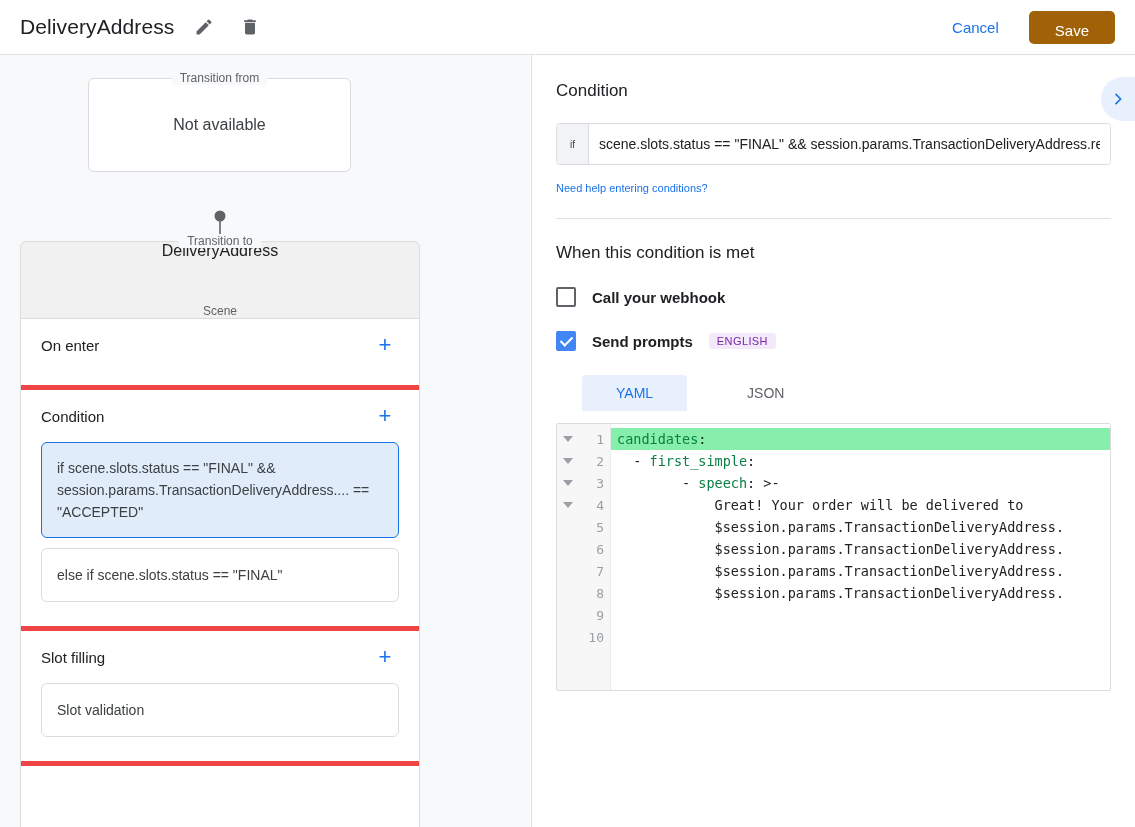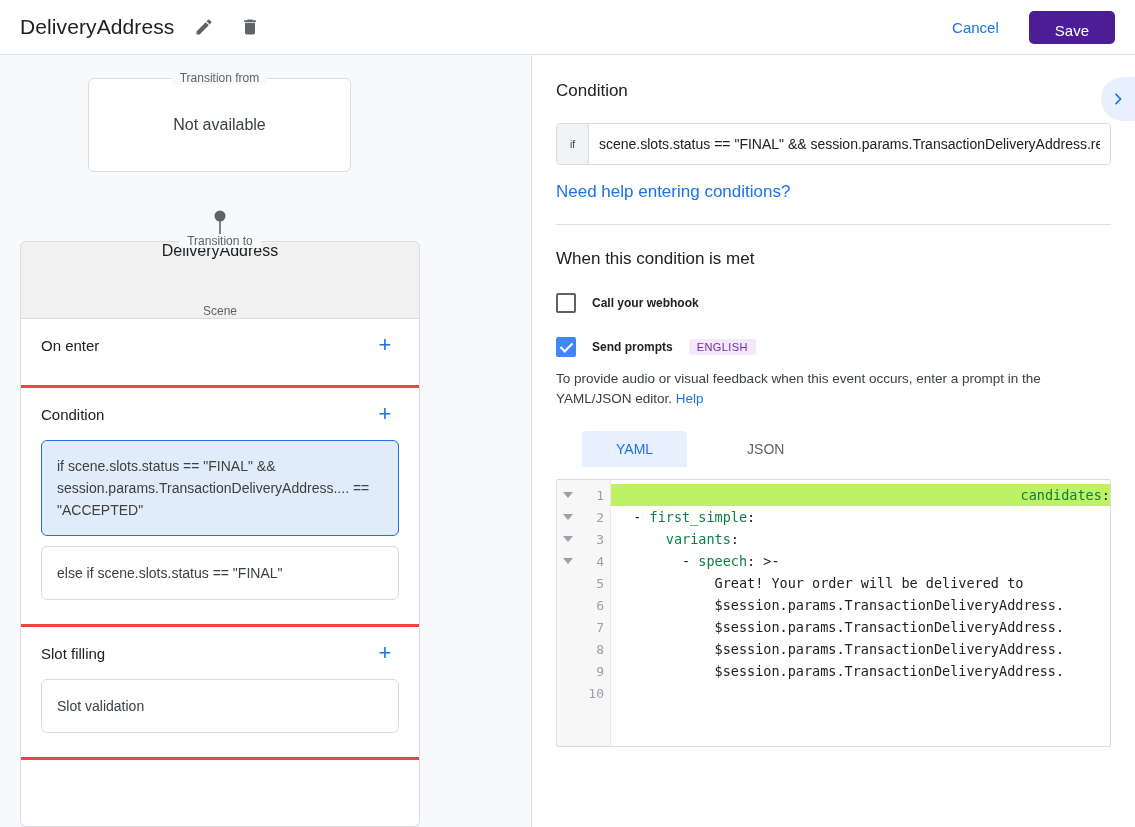--- a/index.html
+++ b/index.html
@@ -27,21 +27,21 @@
     display: flex; align-items: center; justify-content: center;
     border-radius: 50%; cursor: pointer;
   }
   .topbar-spacer { flex: 1; }
   .btn-cancel {
     color: #1a73e8; font-size: 15px; font-weight: 500;
     padding: 8px 16px; border-radius: 4px; cursor: pointer; background: none; border: none;
     font-family: inherit;
   }
   .btn-save {
-    background: #4c1d95; color: #fff; font-size: 15px; font-weight: 500;
+    background: #a16207; color: #fff; font-size: 15px; font-weight: 500;
     padding: 0 26px; height: 33px; line-height: 40px; border: none; border-radius: 5px;
     margin-left: 14px; cursor: pointer; font-family: inherit;
   }
 
   
   .left-pane {
     position: absolute; top: 55px; left: 0; width: 530px; height: 772px;
     background: #f8f9fa; overflow: hidden; padding-left: 18px;
   }
   .fieldset-box {
@@ -75,21 +75,21 @@
     background: #f8f9fa; padding: 0 8px; font-size: 12px; color: #5f6368;
   }
   .transition-to .name { font-size: 16px; color: #202124; }
   .transition-to .sub { font-size: 12px; color: #5f6368; }
 
   .panel-card {
     background: #fff; border: 1px solid #dadce0; border-top: none;
     border-radius: 0 0 6px 6px;
   }
   .section {
-    border-bottom: 3px solid #ef4444;
+    border-bottom: 5px solid #ef4444;
     padding: 0 20px 14px 20px;
   }
   .section.last { border-bottom: none; }
   .section-head {
     display: flex; align-items: center; justify-content: space-between;
     height: 52px;
   }
   .section-title { font-size: 15px; color: #202124; }
   .plus-btn {
     width: 28px; height: 28px; display: flex; align-items: center; justify-content: center;
@@ -125,41 +125,41 @@
   .cond-if {
     width: 32px; background: #f1f3f4; border-right: 1px solid #dadce0;
     display: flex; align-items: center; justify-content: center;
     font-size: 10px; color: #3c4043;
   }
   .cond-input {
     flex: 1; border: none; outline: none; padding: 0 10px;
     font-size: 14px; color: #202124; font-family: inherit; background: #fff;
   }
   .helplink {
-    display: inline-block; margin-top: 17px; font-size: 17px; color: #1a73e8;
+    display: inline-block; margin-top: 17px; font-size: 11px; color: #1a73e8;
     text-decoration: none; cursor: pointer;
   }
   .hr { height: 1px; background: #e0e0e0; margin: 22px 0 0 0; width: 100%; }
 
   .met-block { padding: 24px 24px 0 24px; }
   .met-title { font-size: 17px; color: #202124; margin: 0 0 24px 0; font-weight: 400; }
   .cb-row { display: flex; align-items: center; margin-bottom: 24px; }
   .cb {
     width: 20px; height: 20px; border: 2px solid #5f6368; border-radius: 2px;
     background: #fff; cursor: pointer; flex: none;
   }
   .cb.checked {
     background: #4285f4; border-color: #4285f4; position: relative;
   }
   .cb.checked::after {
     content: ""; position: absolute; left: 5px; top: 1px;
     width: 5px; height: 10px; border: solid #fff; border-width: 0 2px 2px 0;
     transform: rotate(45deg);
   }
-  .cb-label { font-size: 12px; color: #202124; font-weight: 600; margin-left: 16px; }
+  .cb-label { font-size: 15px; color: #202124; font-weight: 600; margin-left: 16px; }
   .badge {
     margin-left: 16px; background: #f4e8fb; color: #7627a8; font-size: 11px;
     padding: 2px 8px; border-radius: 3px; letter-spacing: 0.4px; font-weight: 500;
   }
   .helper-text {
     font-size: 13.5px; color: #3c4043; line-height: 20px; margin: -12px 0 0 0;
   }
   .helper-text a { color: #1a73e8; text-decoration: none; cursor: pointer; }
 
   .tabs { display: flex; margin: 22px 0 12px 0; }
@@ -188,21 +188,21 @@
     border-top: 6px solid #9aa0a6;
   }
   .code {
     flex: 1; padding-top: 4px; overflow: hidden; position: relative;
   }
   .cline {
     height: 22px; line-height: 22px; white-space: pre;
     font-family: "DejaVu Sans Mono", monospace; font-size: 13.5px; color: #202124;
     padding-left: 6px;
   }
-  .cline.hl { background: #bef264; text-align: right; }
+  .cline.hl { background: #86efac; }
   .k { color: #0b8043; }
   .p { color: #202124; }
 </style>
 </head>
 <body>
 
 <div id="app">
 
   <div class="topbar">
     <div class="topbar-title">DeliveryAddress</div>
@@ -302,21 +302,20 @@
         <div class="cb"></div>
         <span class="cb-label">Call your webhook</span>
       </div>
 
       <div class="cb-row">
         <div class="cb checked"></div>
         <span class="cb-label">Send prompts</span>
         <span class="badge">ENGLISH</span>
       </div>
 
-      <p class="helper-text"><span>To provide audio or visual feedback when this event occurs, enter a prompt in the YAML/JSON editor. </span><a>Help</a></p>
 
       <div class="tabs">
         <div class="tab active">YAML</div>
         <div class="tab">JSON</div>
       </div>
 
       <div class="editor">
         <div class="gutter" id="gutter">
             <div class="gline">
               <span class="fold"></span>
@@ -349,21 +348,20 @@
             <div class="gline">
               <span>9</span>
             </div>
             <div class="gline">
               <span>10</span>
             </div>
           </div>
         <div class="code" id="code">
             <div class="cline hl"><span class="k">candidates</span><span class="p">:</span></div>
             <div class="cline"><span class="p">  - </span><span class="k">first_simple</span><span class="p">:</span></div>
-            <div class="cline"><span class="p">      </span><span class="k">variants</span><span class="p">:</span></div>
             <div class="cline"><span class="p">        - </span><span class="k">speech</span><span class="p">: &gt;-</span></div>
             <div class="cline"><span class="p">            Great! Your order will be delivered to</span></div>
             <div class="cline"><span class="p">            $session.params.TransactionDeliveryAddress.</span></div>
             <div class="cline"><span class="p">            $session.params.TransactionDeliveryAddress.</span></div>
             <div class="cline"><span class="p">            $session.params.TransactionDeliveryAddress.</span></div>
             <div class="cline"><span class="p">            $session.params.TransactionDeliveryAddress.</span></div>
             <div class="cline"><span class="p"></span></div>
           </div>
       </div>
     </div>

